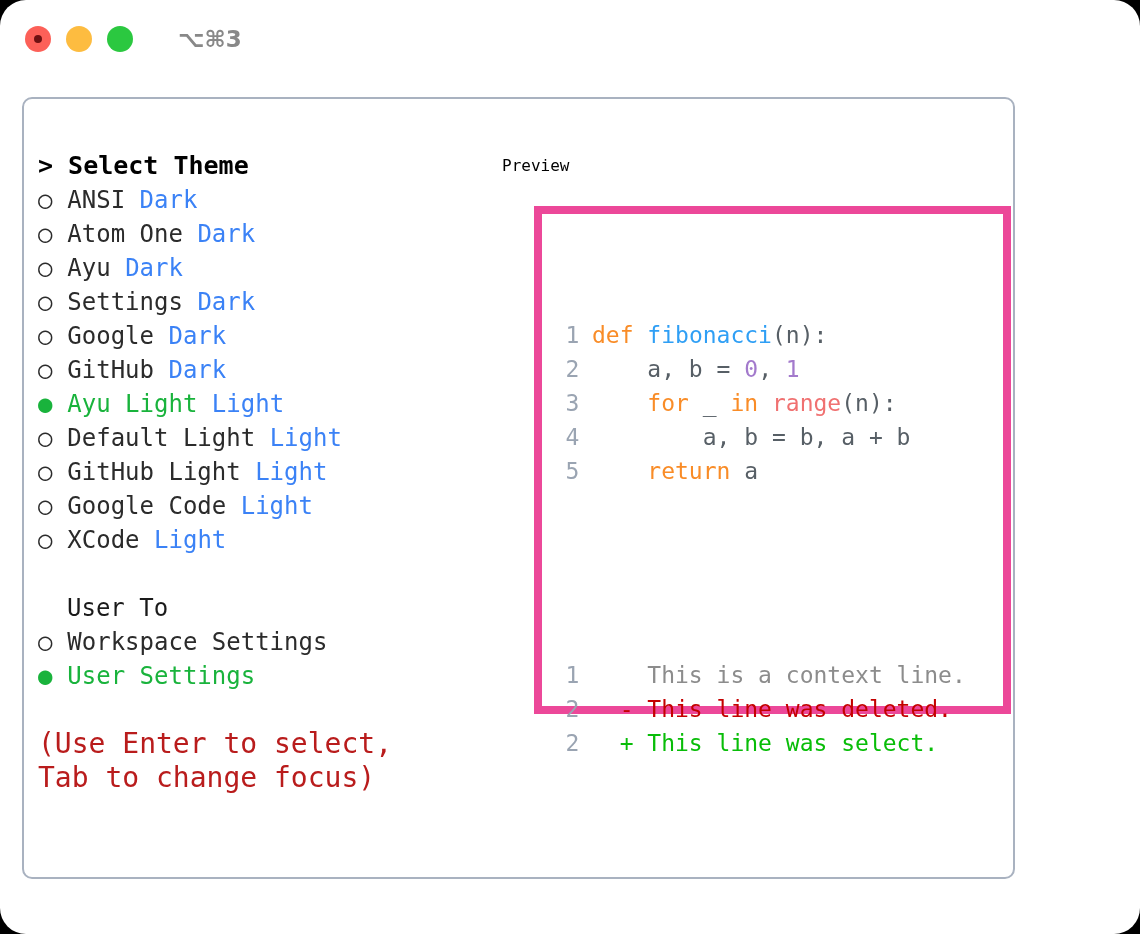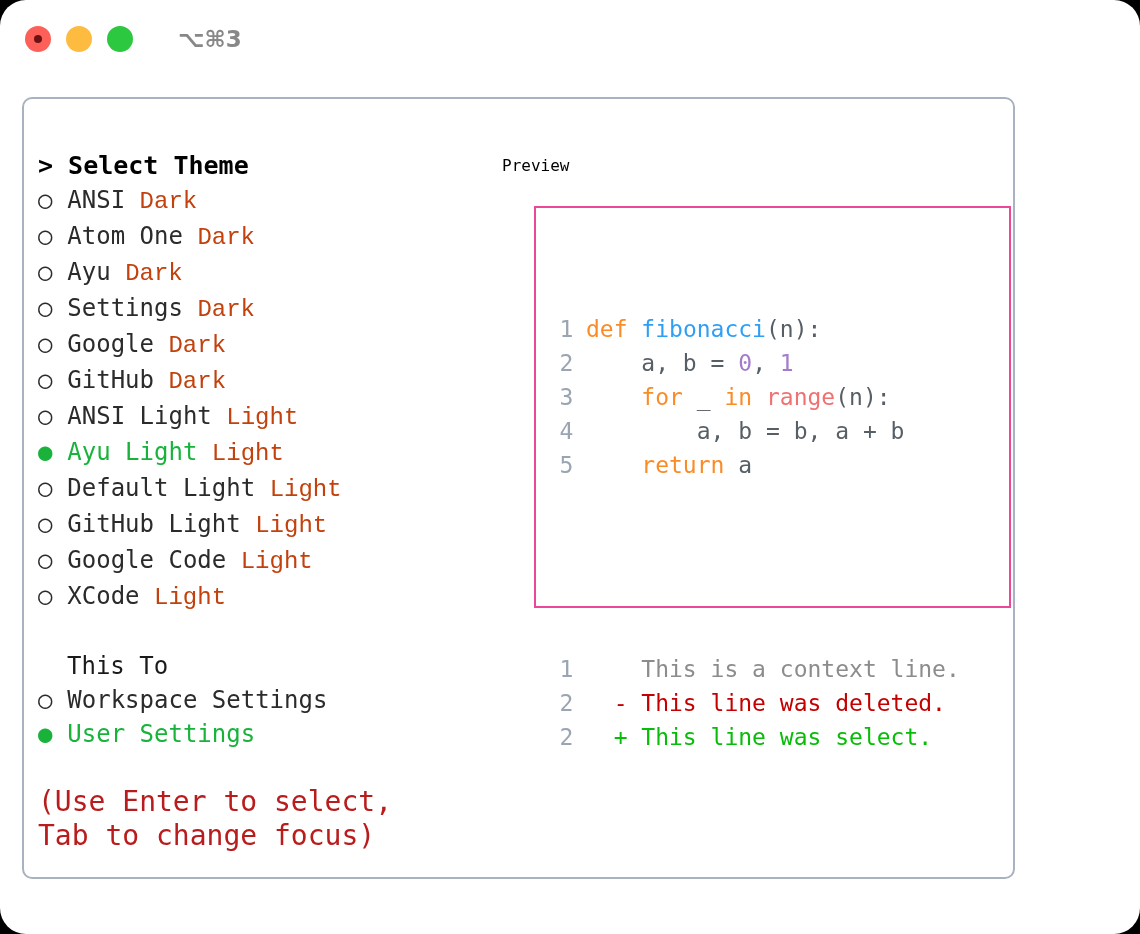--- a/index.html
+++ b/index.html
@@ -93,21 +93,21 @@
   .row {
     font-family: "DejaVu Sans Mono", monospace;
     font-size: 24px;
     line-height: 34px;
     color: #2b2b2b;
     white-space: pre;
     display: block;
   }
   .bullet { display: inline-block; width: 0.62em; }
   .row.selected, .row.selected .bullet { color: #19b33c; }
-  .variant { color: #c2410c; font-family: Liberation Mono, monospace; }
+  .variant { color: #3b82f6; }
   .section-head {
     font-family: "DejaVu Sans Mono", monospace;
     font-size: 24px;
     line-height: 34px;
     color: #1a1a1a;
     white-space: pre;
     padding-left: 29px;
   }
   .spacer-block { height: 34px; }
   .hint {
@@ -121,22 +121,22 @@
   
   .preview-title {
     font-family: "DejaVu Sans Mono", monospace;
     font-size: 16px;
     color: #000000;
     line-height: 34px;
   }
   .preview-box {
     position: absolute;
     left: 32px; top: 57px;
-    width: 477px; height: 402px;
-    border: 2px solid #ec4899;
+    width: 477px; height: 508px;
+    border: 8px solid #ec4899;
     background: #ffffff;
   }
   .code {
     position: absolute;
     left: 12px; top: 36px;
     font-family: "DejaVu Sans Mono", monospace;
     font-size: 23px;
     line-height: 34px;
     white-space: pre;
   }
@@ -176,31 +176,30 @@
 
       <div class="col-left">
         <div class="list-head">&gt; Select Theme</div>
         <div id="theme-list">
             <div class="row"><span class="bullet">○</span><span> ANSI </span><span class="variant">Dark</span></div>
             <div class="row"><span class="bullet">○</span><span> Atom One </span><span class="variant">Dark</span></div>
             <div class="row"><span class="bullet">○</span><span> Ayu </span><span class="variant">Dark</span></div>
             <div class="row"><span class="bullet">○</span><span> Settings </span><span class="variant">Dark</span></div>
             <div class="row"><span class="bullet">○</span><span> Google </span><span class="variant">Dark</span></div>
             <div class="row"><span class="bullet">○</span><span> GitHub </span><span class="variant">Dark</span></div>
-            <div class="row"><span class="bullet">○</span><span> ANSI Light </span><span class="variant">Light</span></div>
             <div class="row selected"><span class="bullet">●</span><span> Ayu Light </span><span class="variant">Light</span></div>
             <div class="row"><span class="bullet">○</span><span> Default Light </span><span class="variant">Light</span></div>
             <div class="row"><span class="bullet">○</span><span> GitHub Light </span><span class="variant">Light</span></div>
             <div class="row"><span class="bullet">○</span><span> Google Code </span><span class="variant">Light</span></div>
             <div class="row"><span class="bullet">○</span><span> XCode </span><span class="variant">Light</span></div>
           </div>
 
         <div class="spacer-block"></div>
 
-        <div class="section-head">This To</div>
+        <div class="section-head">User To</div>
         <div id="apply-list">
             <div class="row"><span class="bullet">○</span><span> Workspace Settings</span></div>
             <div class="row selected"><span class="bullet">●</span><span> User Settings</span></div>
           </div>
 
         <div class="spacer-block"></div>
         <div class="hint">(Use Enter to select, Tab to change focus)</div>
       </div>
 
       <div class="col-right">

